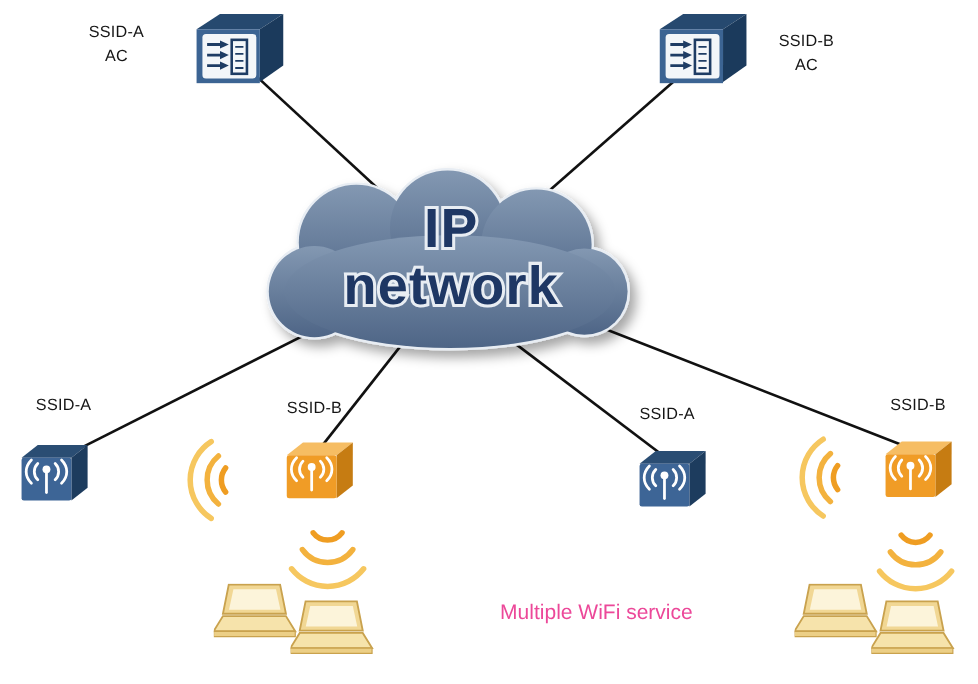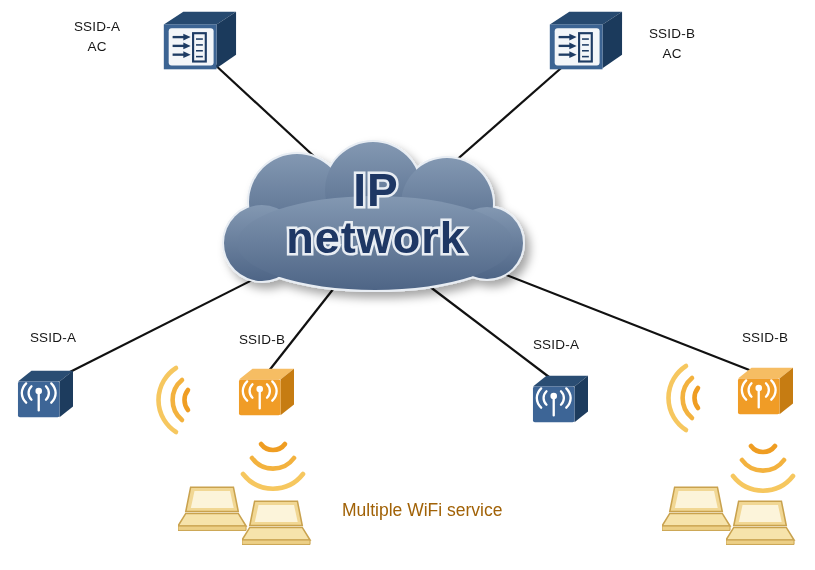--- a/index.html
+++ b/index.html
@@ -27,22 +27,22 @@
     font-size:13.5px;
     color:#161616;
     text-align:center;
     line-height:1.5;
     letter-spacing:0.2px;
   }
 
   .caption {
     position:absolute;
     left:342px; top:497px; width:310px;
-    font-size:17.5px; color:#a16207;
-    text-align:left; line-height:1.55;
+    font-size:17.5px; color:#ec4899;
+    text-align:center; line-height:1.55;
   }
 
   
   #ac-left-icon   { left:156px; top:6px;  width:82px; height:70px; }
   #ac-right-icon  { left:542px; top:6px;  width:82px; height:70px; }
   #ac-left-label  { left:57px;  top:17px; width:80px; }
   #ac-right-label { left:632px; top:24px; width:80px; }
 
   #ap-1-icon { left:13px;  top:366px; width:64px; height:56px; }
   #ap-2-icon { left:234px; top:364px; width:64px; height:56px; }

